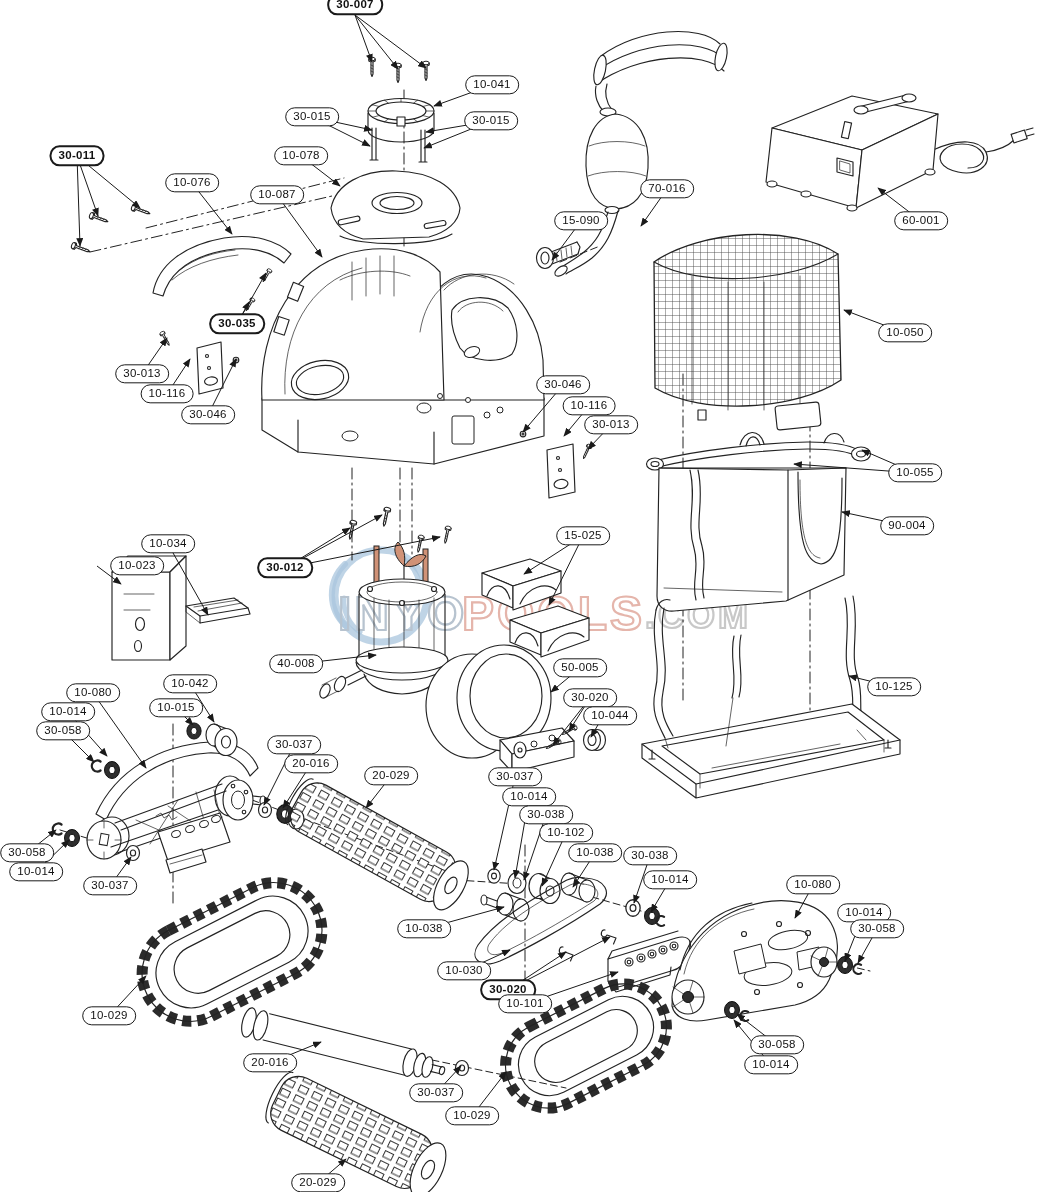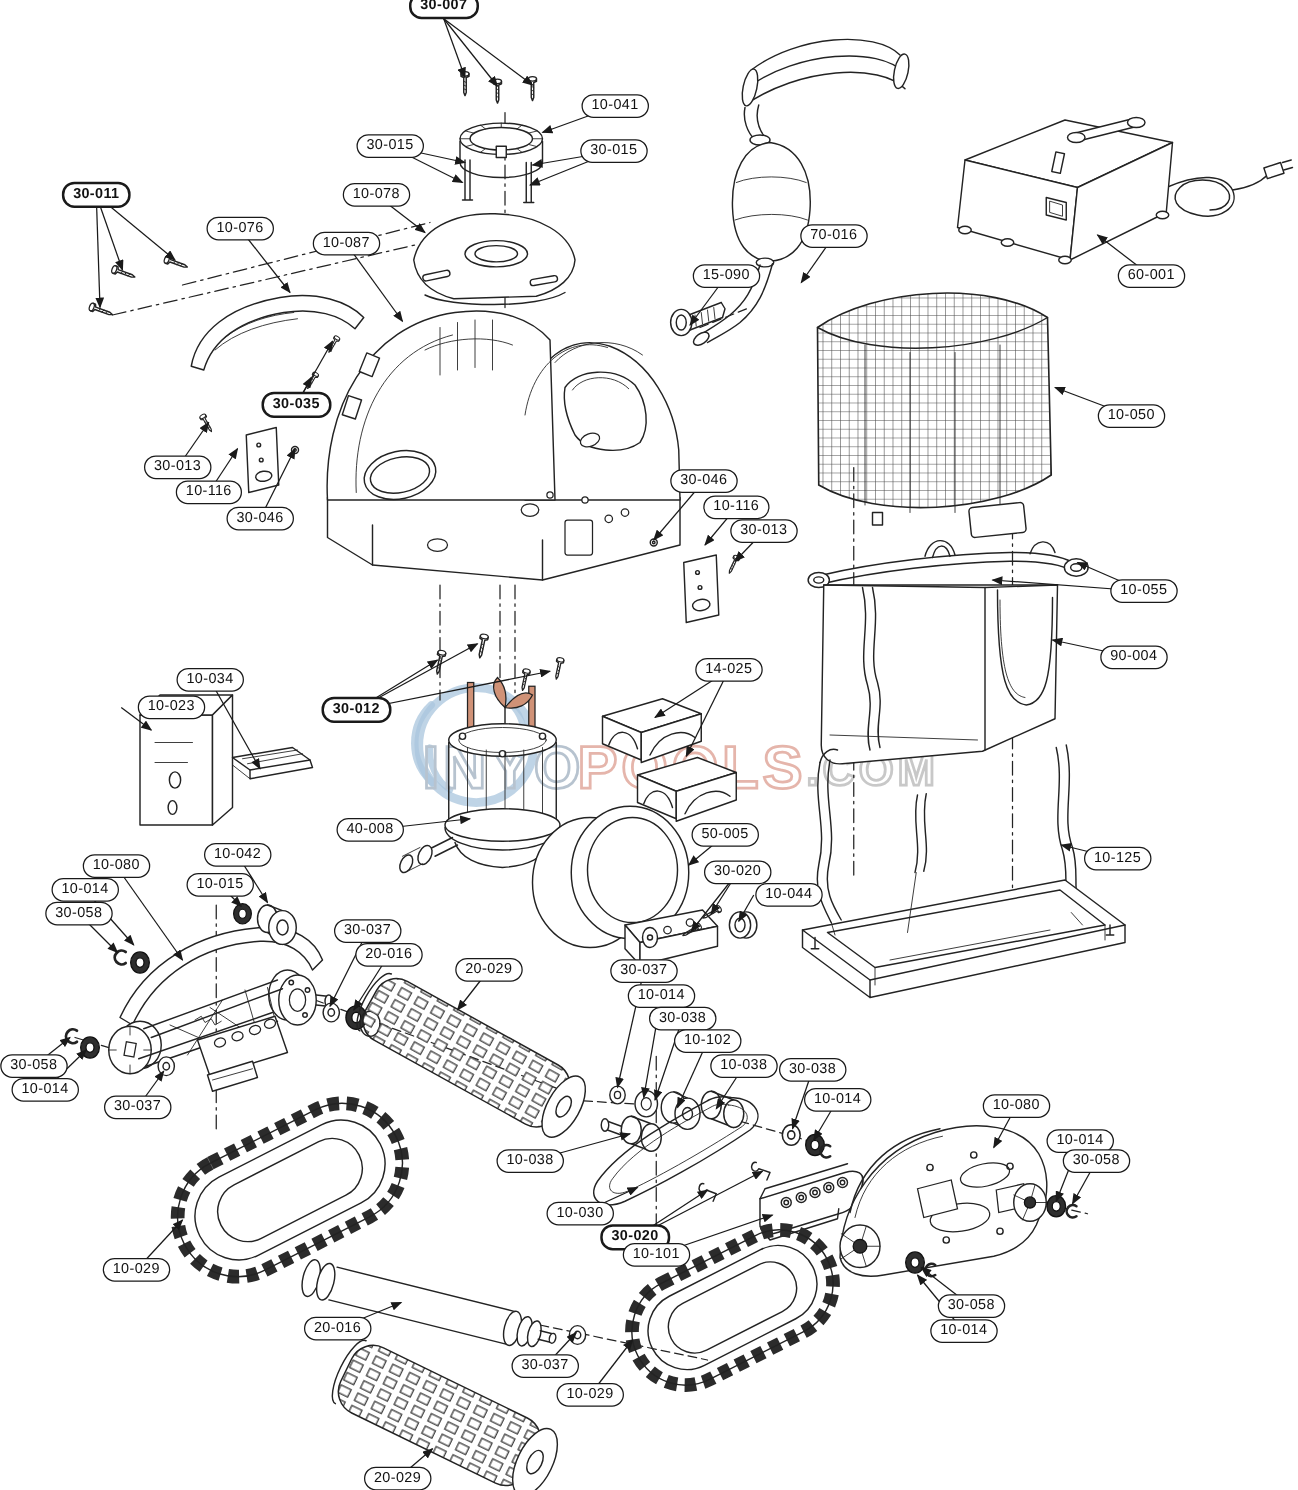--- a/index.html
+++ b/index.html
@@ -585,31 +585,31 @@
       <div class="part-label" style="left: 167px; top: 394px;">10-116</div>
       <div class="part-label" style="left: 208px; top: 415px;">30-046</div>
       <div class="part-label" style="left: 563px; top: 385px;">30-046</div>
       <div class="part-label" style="left: 589px; top: 406px;">10-116</div>
       <div class="part-label" style="left: 611px; top: 425px;">30-013</div>
       <div class="part-label" style="left: 915px; top: 473px;">10-055</div>
       <div class="part-label" style="left: 907px; top: 526px;">90-004</div>
       <div class="part-label" style="left: 168px; top: 544px;">10-034</div>
       <div class="part-label" style="left: 97px; top: 566px; margin-left: 40px;">10-023</div>
       <div class="part-label bold" style="left: 285px; top: 568px;">30-012</div>
-      <div class="part-label" style="left: 583px; top: 536px;">14-025</div>
+      <div class="part-label" style="left: 583px; top: 536px;">15-025</div>
       <div class="part-label" style="left: 296px; top: 664px;">40-008</div>
       <div class="part-label" style="left: 580px; top: 668px;">50-005</div>
       <div class="part-label" style="left: 894px; top: 687px;">10-125</div>
       <div class="part-label" style="left: 93px; top: 693px;">10-080</div>
       <div class="part-label" style="left: 190px; top: 684px;">10-042</div>
       <div class="part-label" style="left: 176px; top: 708px;">10-015</div>
       <div class="part-label" style="left: 68px; top: 712px;">10-014</div>
       <div class="part-label" style="left: 63px; top: 731px;">30-058</div>
       <div class="part-label" style="left: 590px; top: 698px;">30-020</div>
-      <div class="part-label" style="left: 631px; top: 716px;">10-044</div>
+      <div class="part-label" style="left: 610px; top: 716px;">10-044</div>
       <div class="part-label" style="left: 294px; top: 745px;">30-037</div>
       <div class="part-label" style="left: 311px; top: 764px;">20-016</div>
       <div class="part-label" style="left: 391px; top: 776px;">20-029</div>
       <div class="part-label" style="left: 515px; top: 777px;">30-037</div>
       <div class="part-label" style="left: 529px; top: 797px;">10-014</div>
       <div class="part-label" style="left: 546px; top: 815px;">30-038</div>
       <div class="part-label" style="left: 566px; top: 833px;">10-102</div>
       <div class="part-label" style="left: 595px; top: 853px;">10-038</div>
       <div class="part-label" style="left: 650px; top: 856px;">30-038</div>
       <div class="part-label" style="left: 670px; top: 880px;">10-014</div>

